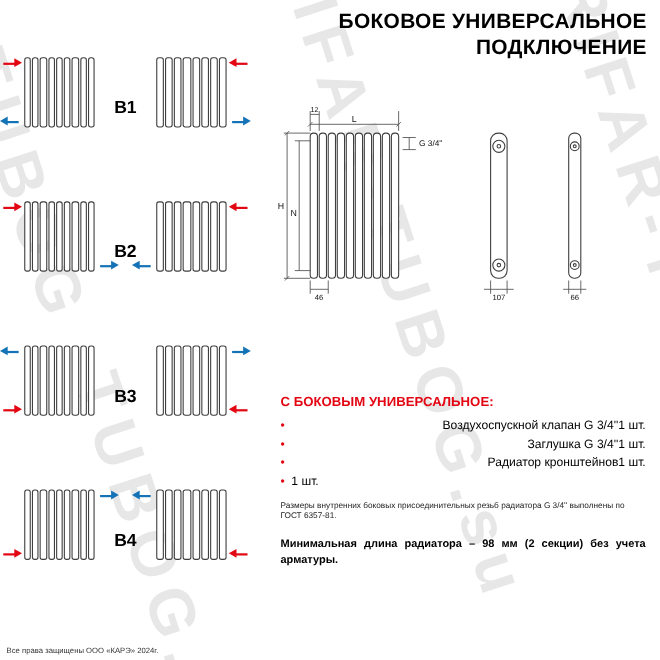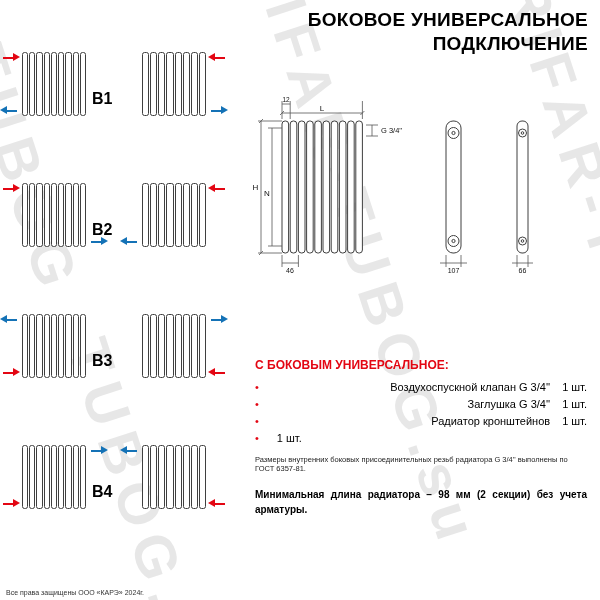--- a/index.html
+++ b/index.html
@@ -26,21 +26,21 @@
   
   .schemes{position:absolute;left:0;top:42px;width:236px;z-index:2;}
   .scheme-row{position:relative;height:131px;}
   .rad-wrap{position:absolute;top:10px;width:64px;height:64px;}
   .rad-wrap.left{left:22px;}
   .rad-wrap.right{left:142px;}
   .radiator{display:flex;gap:1px;width:100%;height:100%;}
   .tube{flex:1;min-width:0;box-sizing:border-box;background:#fff;
         border:1px solid #3f3f3f;border-radius:2.5px;}
   .scheme-label{
-    position:absolute;left:92px;top:48px;width:44px;
+    position:absolute;left:92px;top:48px;width:44px;text-align:center;
     font-weight:bold;font-size:16px;
   }
   .arrow{position:absolute;width:18px;height:9px;}
   .arrow::before{content:"";position:absolute;top:3.5px;height:2px;
     background:currentColor;left:2px;right:2px;}
   .arrow.dir-right::before{right:5px;}
   .arrow.dir-left::before{left:5px;}
   .arrow.dir-right::after{content:"";position:absolute;right:-1px;top:0;
     border-left:7px solid currentColor;border-top:4.5px solid transparent;
     border-bottom:4.5px solid transparent;}
@@ -59,21 +59,21 @@
     font-size:8px;font-style:italic;color:#222;
   }
   
   .kit{position:absolute;left:255px;top:356px;width:332px;z-index:2;}
   .kit-title{font-size:12px;font-weight:bold;}
   .kit-subtitle{font-size:12px;font-weight:bold;margin-top:2px;}
   .kit-items{margin-top:7px;}
   .kit-item{display:flex;align-items:baseline;font-size:11px;line-height:1.55;}
   .kit-bullet{margin-right:6px;font-size:11px;}
   .kit-label{flex:1;text-align:right;}
-  .kit-qty{margin-left:12px;white-space:nowrap;}
+  .kit-qty{margin-left:0;white-space:nowrap;}
   .kit-note{margin-top:8px;font-size:7.5px;color:#222;}
   
   .description{
     position:absolute;left:255px;top:478px;width:332px;z-index:2;
     font-size:11px;line-height:1.5;text-align:justify;
   }
   .description p{margin:0;}
   .min-length{margin-top:9px !important;font-weight:bold;font-size:10px;}
   
   .footer{position:absolute;left:6px;bottom:4px;z-index:2;font-size:7px;color:#333;}

